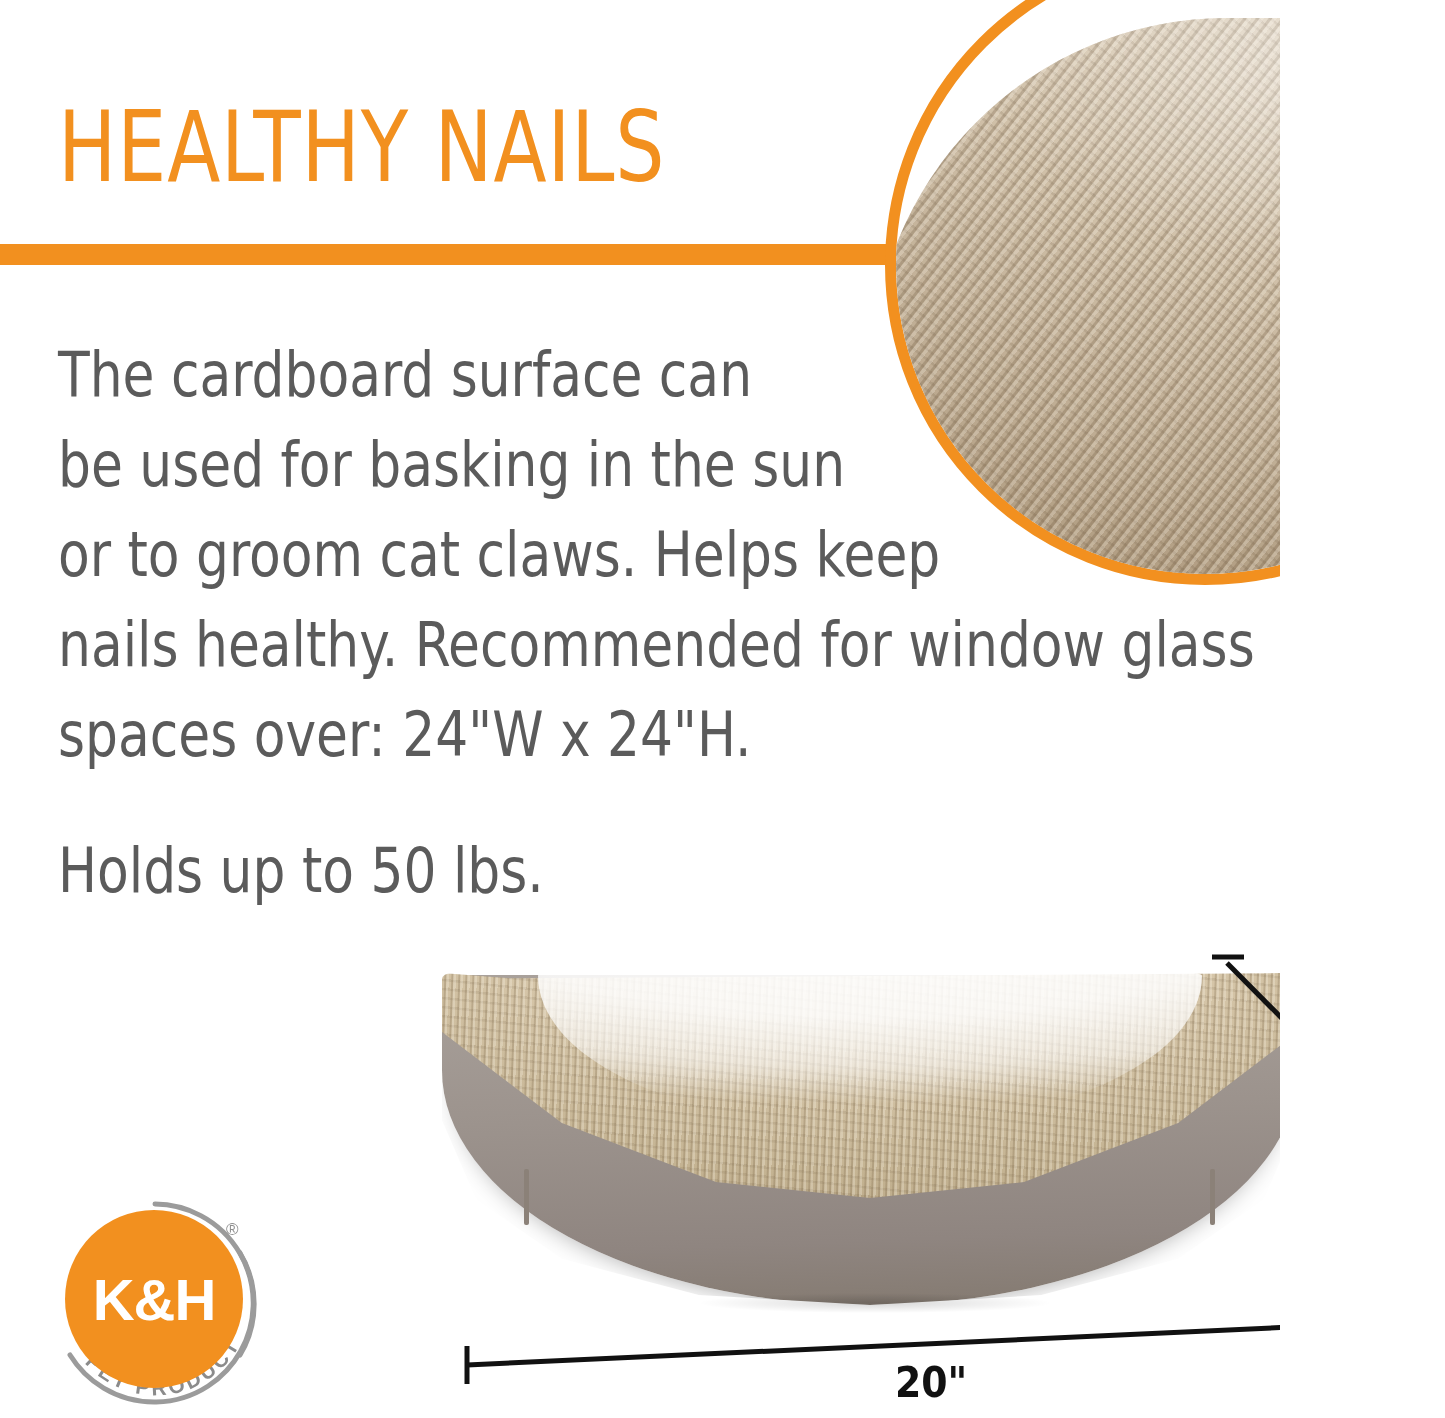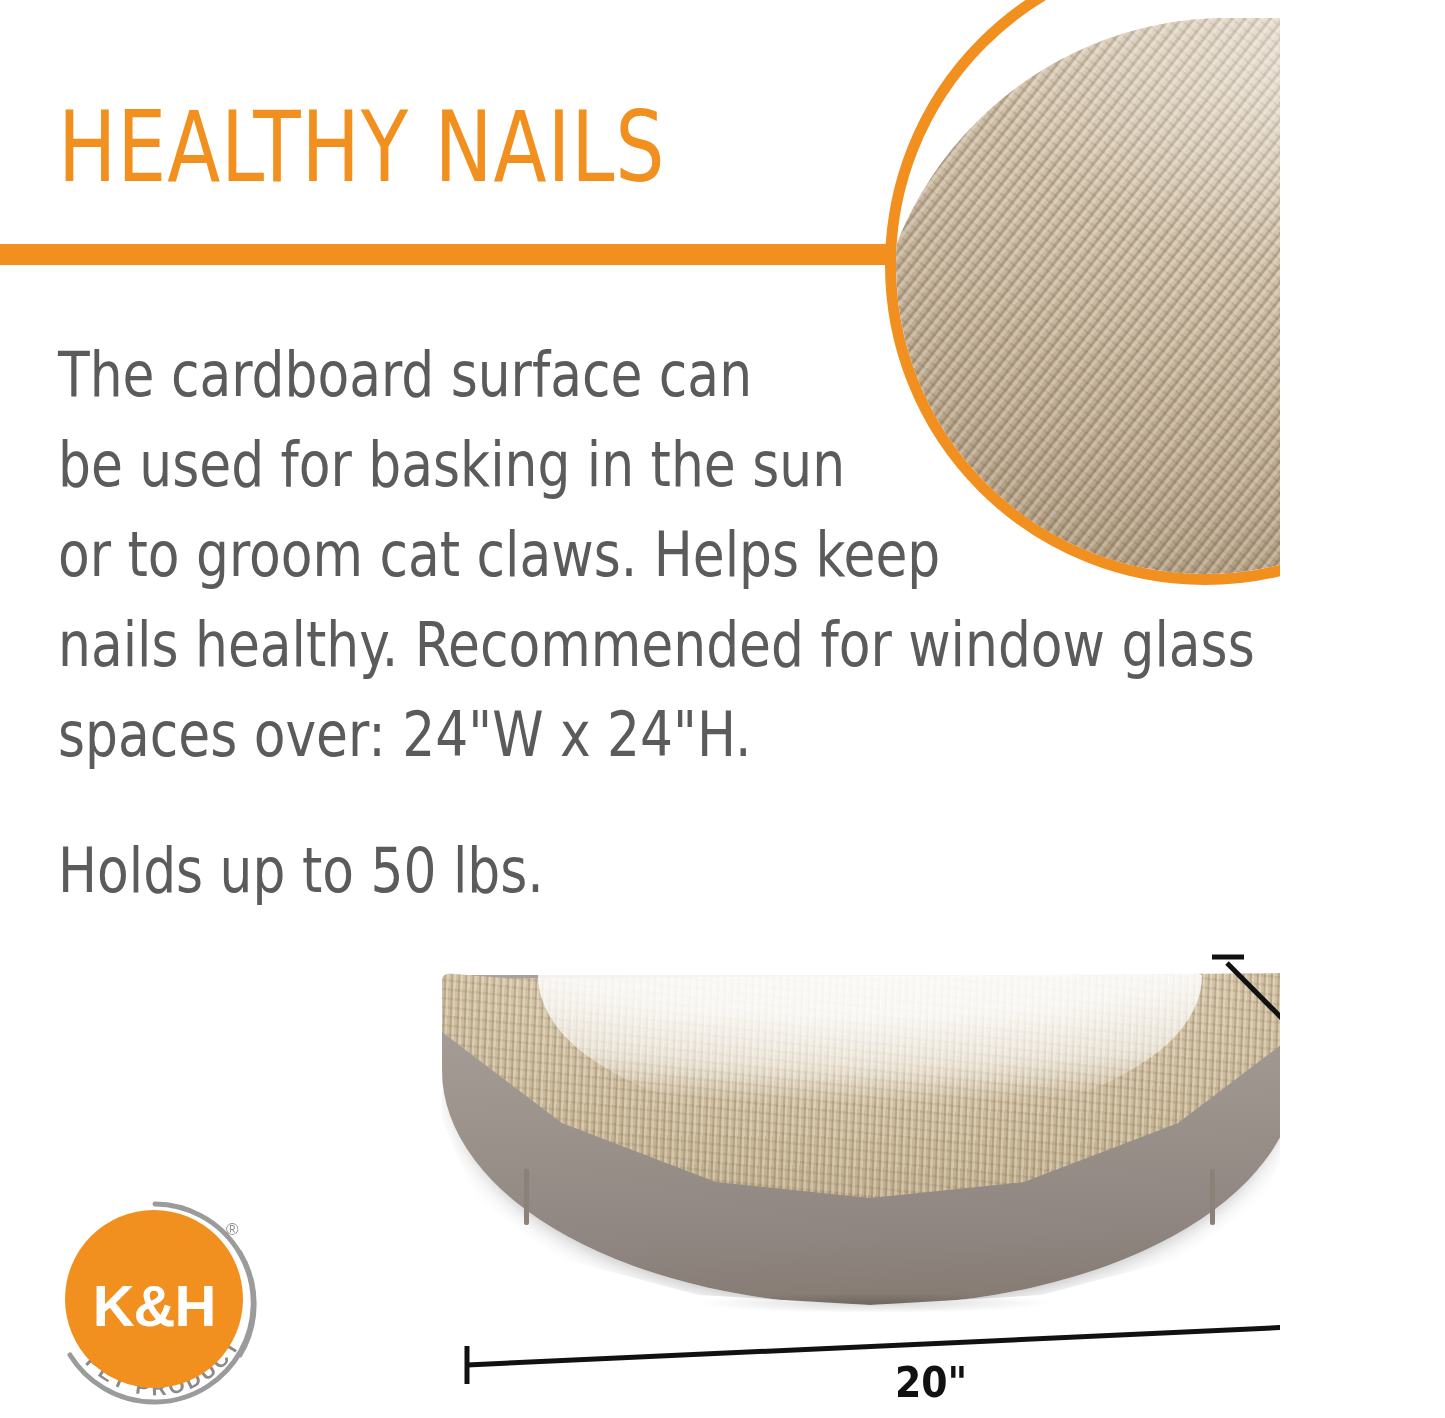--- a/index.html
+++ b/index.html
@@ -226,21 +226,21 @@
     left: 17px;
     top: 14px;
     width: 178px;
     height: 178px;
     border-radius: 50%;
     background: #F2901F;
   }
   .logo-kh {
     position: absolute;
     left: 17px;
-    top: 20px;
+    top: 14px;
     width: 178px;
     height: 178px;
     display: flex;
     align-items: center;
     justify-content: center;
     font-family: "Liberation Sans", sans-serif;
     font-weight: 700;
     font-size: 58px;
     letter-spacing: -1px;
     color: #ffffff;

